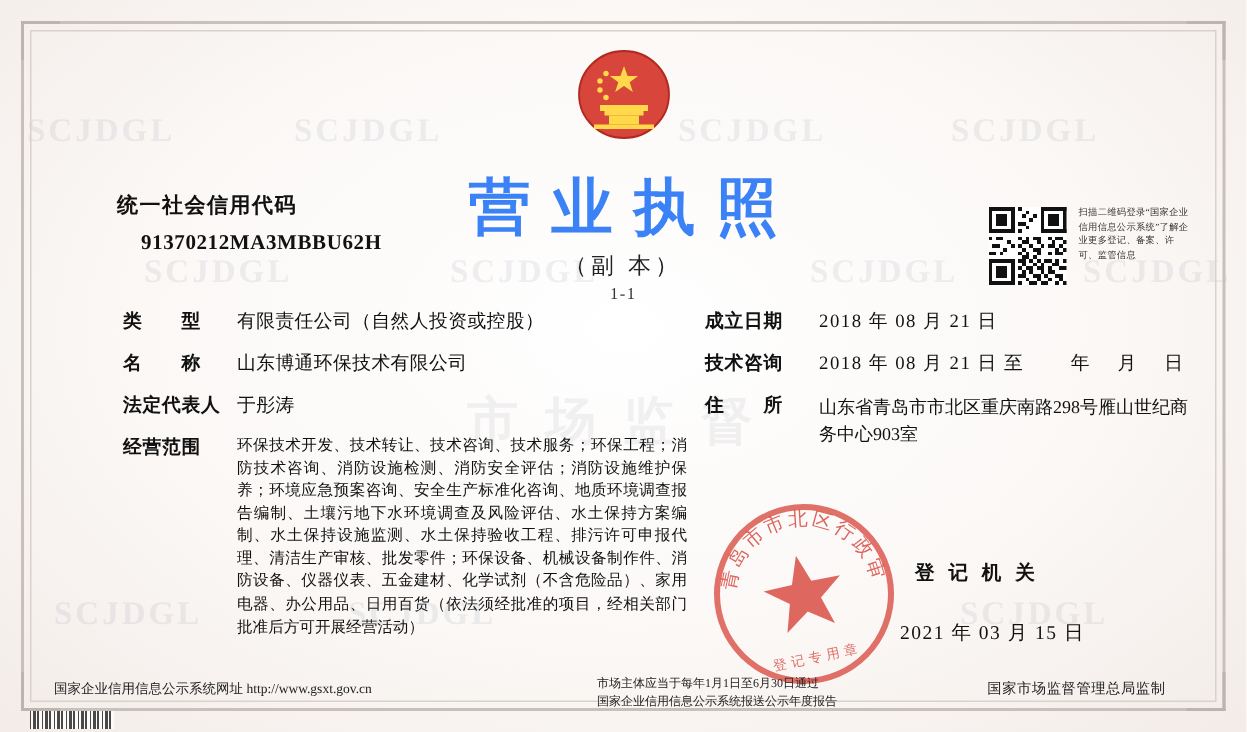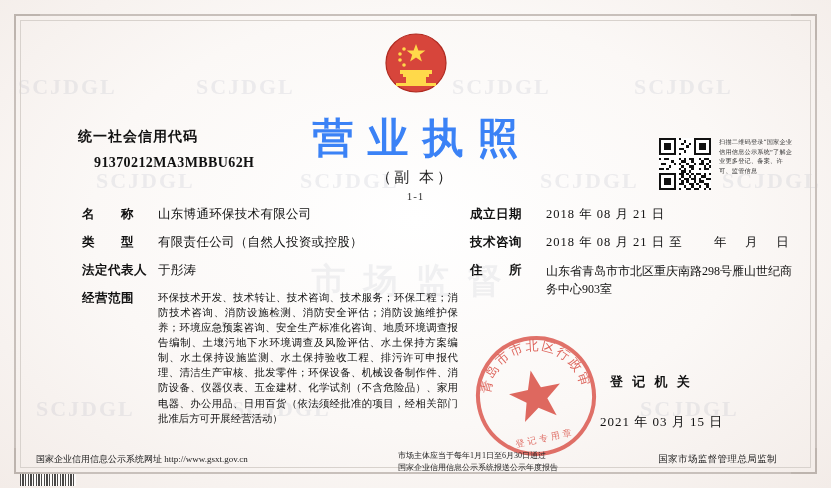--- a/index.html
+++ b/index.html
@@ -441,27 +441,27 @@
         <rect x="20" y="20" width="1" height="1"></rect>
       </g>
     </svg>
   </div>
   <div class="qr-note">扫描二维码登录“国家企业信用信息公示系统”了解企业更多登记、备案、许可、监管信息</div>
 
   <div class="fields">
     <div class="col-left">
 
       <div class="row">
+        <div class="f-label">类　　型</div>
+        <div class="f-value">有限责任公司（自然人投资或控股）</div>
+      </div>
+
+      <div class="row">
         <div class="f-label">名　　称</div>
         <div class="f-value">山东博通环保技术有限公司</div>
-      </div>
-
-      <div class="row">
-        <div class="f-label">类　　型</div>
-        <div class="f-value">有限责任公司（自然人投资或控股）</div>
       </div>
 
       <div class="row">
         <div class="f-label">法定代表人</div>
         <div class="f-value">于彤涛</div>
       </div>
 
       <div class="row">
         <div class="f-label">经营范围</div>
         <div class="scope-value">环保技术开发、技术转让、技术咨询、技术服务；环保工程；消防技术咨询、消防设施检测、消防安全评估；消防设施维护保养；环境应急预案咨询、安全生产标准化咨询、地质环境调查报告编制、土壤污地下水环境调查及风险评估、水土保持方案编制、水土保持设施监测、水土保持验收工程、排污许可申报代理、清洁生产审核、批发零件；环保设备、机械设备制作件、消防设备、仪器仪表、五金建材、化学试剂（不含危险品）、家用电器、办公用品、日用百货（依法须经批准的项目，经相关部门批准后方可开展经营活动）</div>

